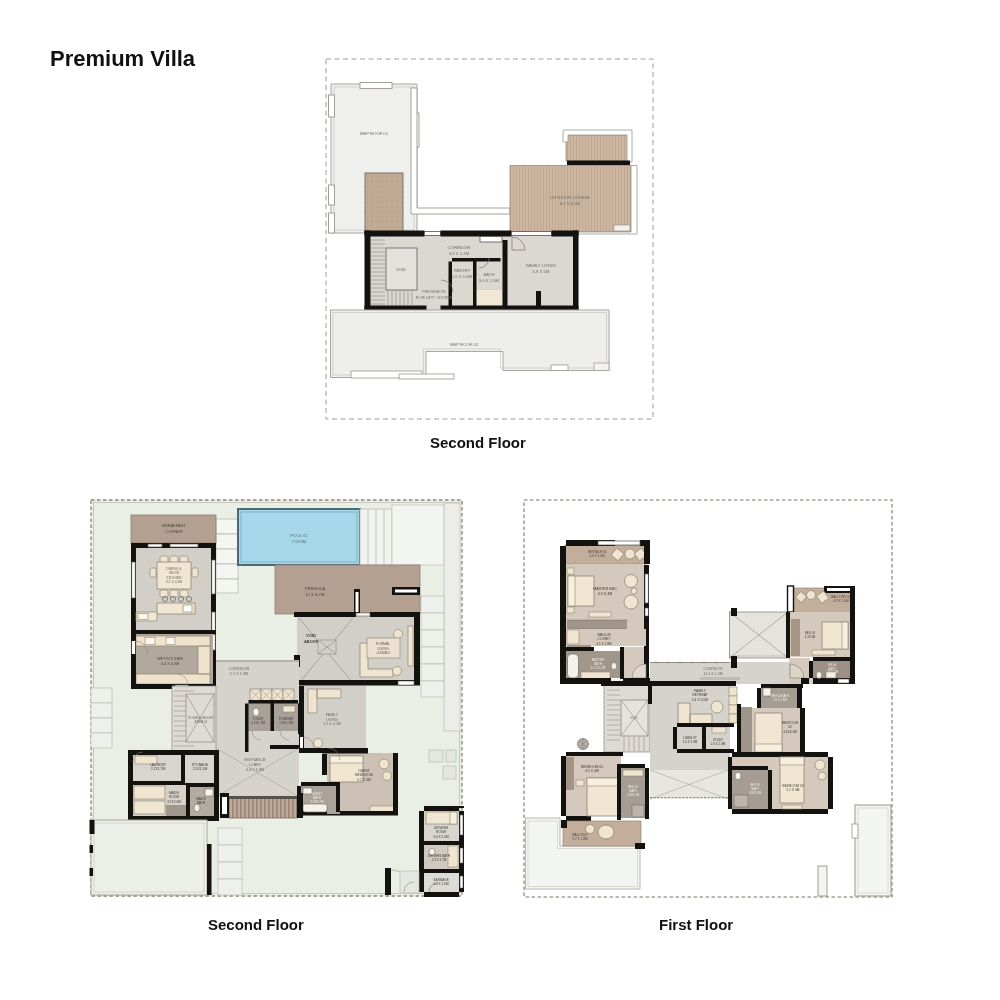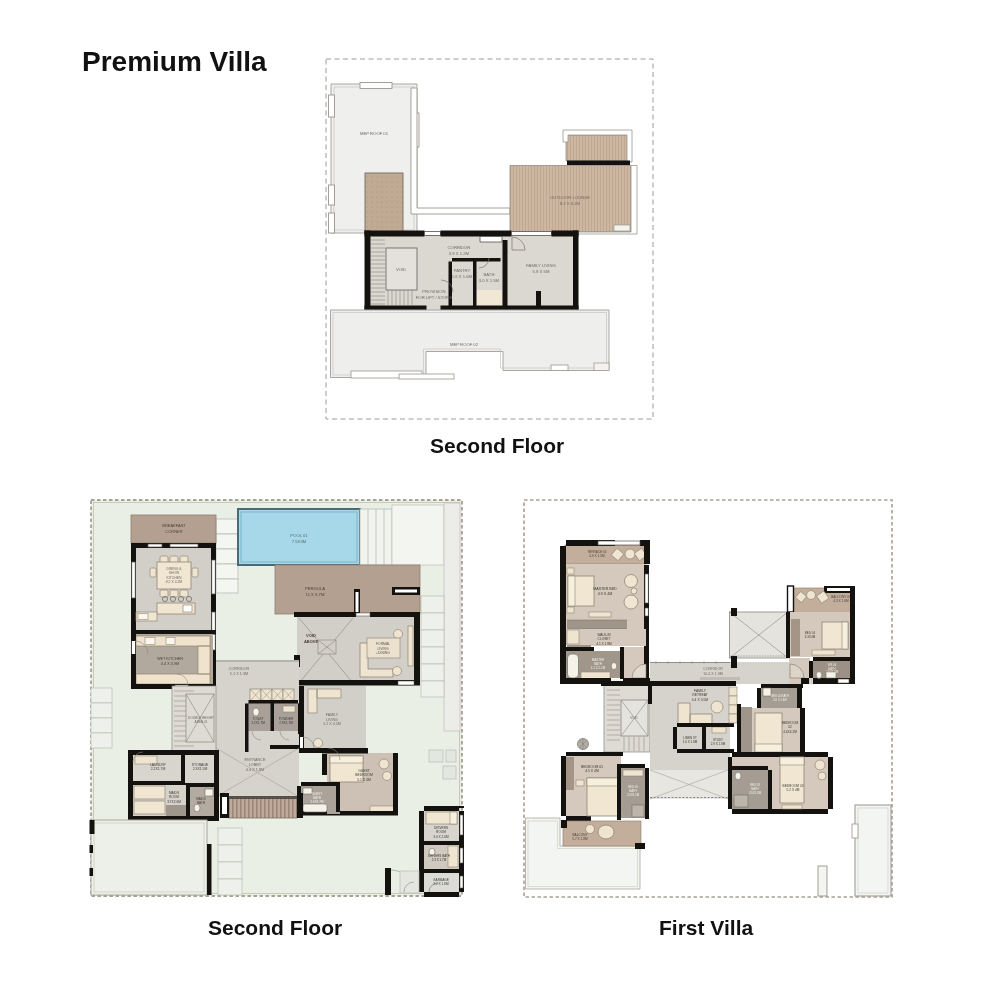--- a/index.html
+++ b/index.html
@@ -1,29 +1,29 @@
 <!DOCTYPE html>
 <html><head>
 <meta charset="utf-8">
 <style>
   html,body{margin:0;padding:0;background:#ffffff;width:1000px;height:1000px;overflow:hidden;}
   body{font-family:"Liberation Sans", sans-serif;position:relative;}
-  .title{position:absolute;font-weight:700;color:#111;font-size:21px;letter-spacing:0px;}
+  .title{position:absolute;font-weight:700;color:#111;font-size:15px;letter-spacing:0px;}
   svg text{font-family:"Liberation Sans", sans-serif;}
 </style>
 </head>
 <body>
 
-<div class="title" style="left:82px;top:46px;font-size:28px;">Premium Villa</div>
+<div class="title" style="left:50px;top:46px;font-size:22px;">Premium Villa</div>
 
 <div class="title" style="left:430px;top:434px;">Second Floor</div>
 
 <div class="title" style="left:208px;top:916px;">Second Floor</div>
 
-<div class="title" style="left:659px;top:916px;">First Villa</div>
+<div class="title" style="left:659px;top:916px;">First Floor</div>
 <svg width="1000" height="1000" viewBox="0 0 1000 1000" xmlns="http://www.w3.org/2000/svg">
 <defs>
 <pattern id="deckstripe" width="3" height="8" patternUnits="userSpaceOnUse">
   <rect width="3" height="8" fill="#cdb7a3"></rect>
   <rect x="0" width="1" height="8" fill="#c0a78f"></rect>
 </pattern>
 <pattern id="deckdots" width="5" height="5" patternUnits="userSpaceOnUse">
   <rect width="5" height="5" fill="#c1aa94"></rect>
   <circle cx="2" cy="2" r="0.6" fill="#a8917c"></circle>
 </pattern>

